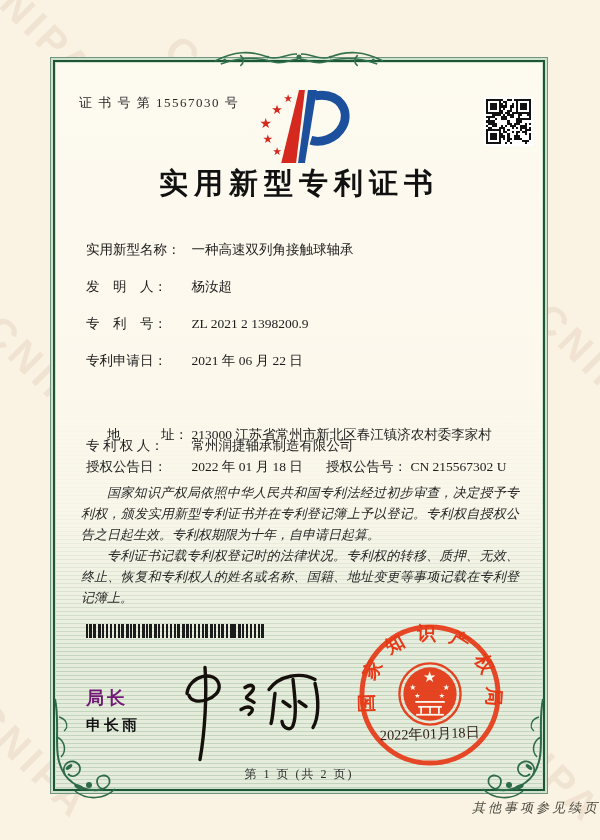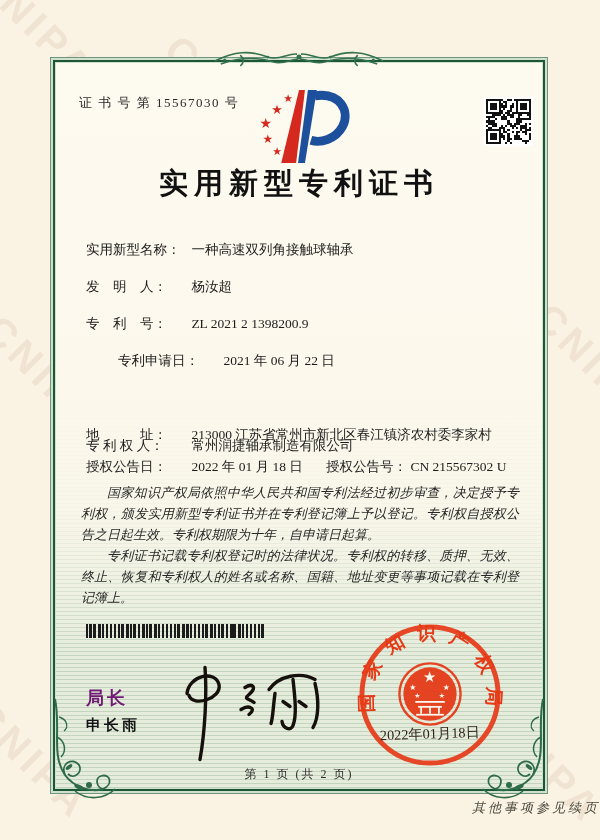--- a/index.html
+++ b/index.html
@@ -50,22 +50,22 @@
   .title{
     position:absolute;left:0;top:106px;width:100%;text-align:center;
     font-size:29px;font-weight:bold;letter-spacing:6px;color:#111;
     white-space:nowrap;
   }
   
   .field-row{
     position:absolute;left:35px;font-size:13.5px;color:#1c1c1c;white-space:nowrap;
   }
   .field-label{display:inline-block;width:102px;}
-  .fr1{top:183px;} .fr2{top:220px;} .fr3{top:257px;} .fr4{top:294px;margin-left:32px;}
-  .fr5{top:331px;margin-top:48px;} .fr6{top:368px;} .fr7{top:400px;}
+  .fr1{top:183px;} .fr2{top:220px;} .fr3{top:257px;} .fr4{top:294px;}
+  .fr5{top:331px;margin-top:48px;} .fr6{top:368px;text-align:right;} .fr7{top:400px;}
   .grant-no{position:absolute;left:249px;top:400px;font-size:13.5px;color:#1c1c1c;white-space:nowrap;padding-left:26px;}
   
   .body-text{
     position:absolute;left:30px;top:424px;width:438px;
     font-size:13px;line-height:1.62;color:#262626;font-style:italic;
     text-align:justify;
   }
   .body-text p{margin:0;text-indent:2em;}
   
   .barcode{

